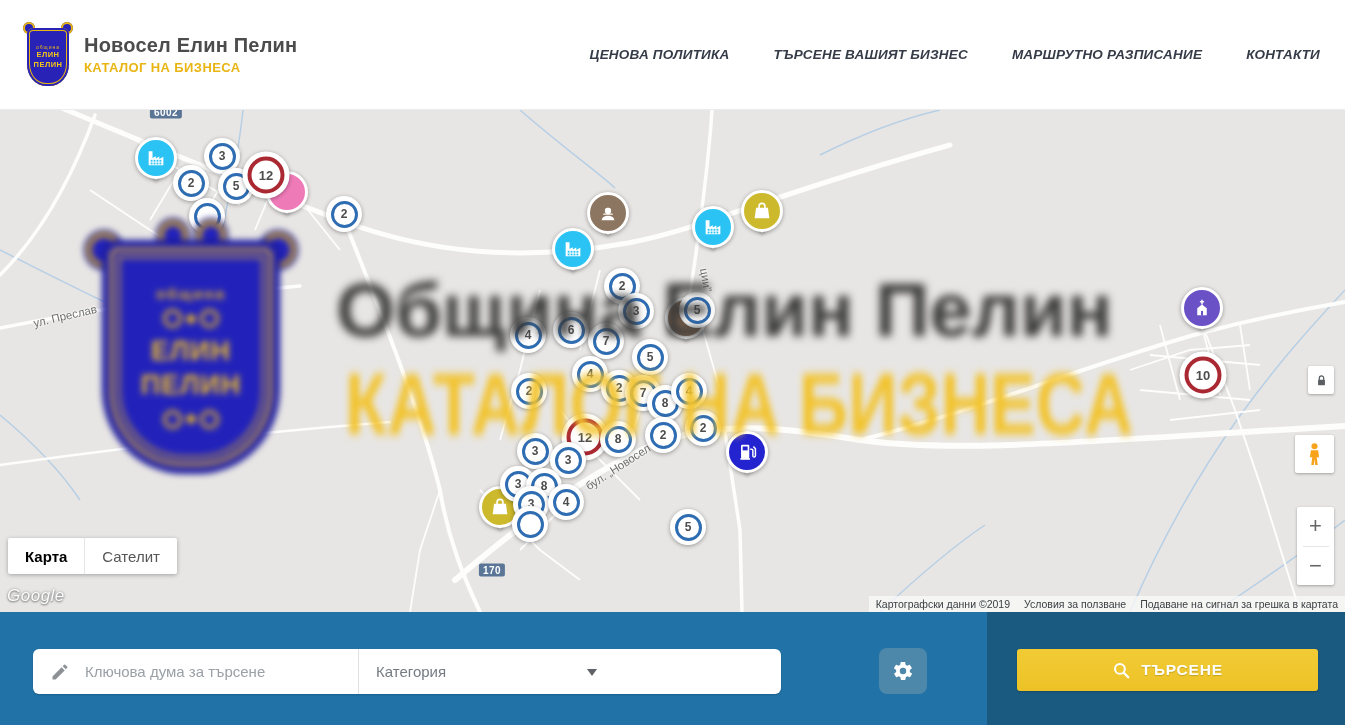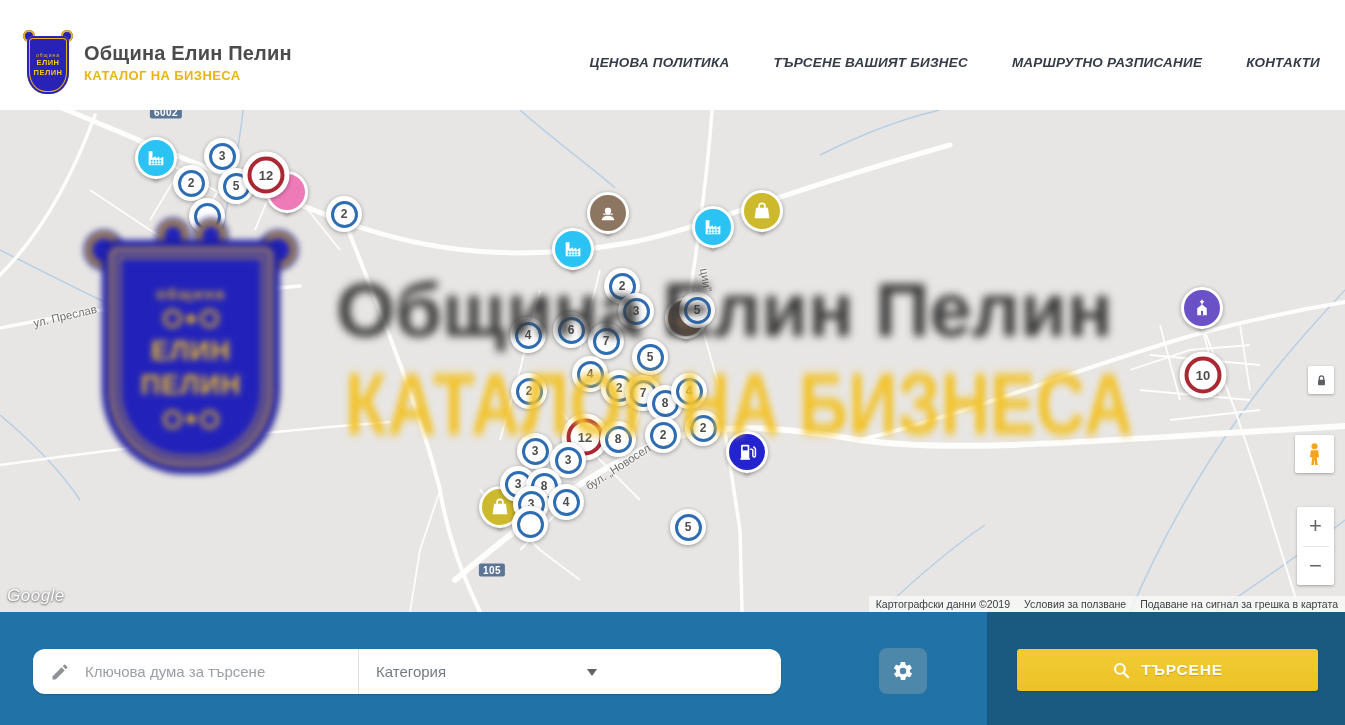--- a/index.html
+++ b/index.html
@@ -2,21 +2,21 @@
 <html><head>
 <meta charset="utf-8">
 <style>
   html,body{margin:0;padding:0;}
   .page{position:relative;width:1345px;height:725px;overflow:hidden;background:#fff;
         font-family:"Liberation Sans","DejaVu Sans",sans-serif;}
 
   
   .header{position:absolute;left:0;top:0;width:1345px;height:110px;background:#fff;
           border-bottom:1px solid #ececec;display:flex;align-items:center;
-          justify-content:space-between;padding:0 25px;box-sizing:border-box;margin-top:8px;}
+          justify-content:space-between;padding:0 25px;box-sizing:border-box;}
   .brand{display:flex;align-items:center;gap:13px;}
   .crest{position:relative;width:46px;height:62px;}
   .crest-curl{position:absolute;width:12px;height:12px;border-radius:50%;
               background:#2823b6;box-shadow:inset 0 0 0 2px #e9b513;top:-2px;}
   .crest-body{position:absolute;left:2px;top:4px;width:42px;height:58px;background:#2823b6;
               border-radius:6px 6px 45% 45%/6px 6px 38% 38%;
               box-shadow:inset 0 0 0 2px #2823b6, inset 0 0 0 3px #e9b513;
               display:flex;flex-direction:column;align-items:center;justify-content:center;gap:1px;}
   .crest-t0{font-size:5px;color:#e9b513;letter-spacing:1px;}
   .crest-t1{font-size:7.5px;font-weight:700;color:#f5c518;letter-spacing:.5px;line-height:1.15;}
@@ -86,21 +86,21 @@
   .ctrl-peg{left:1295px;top:325px;width:39px;height:38px;cursor:pointer;}
   .ctrl-zoom{left:1297px;top:397px;width:37px;height:78px;flex-direction:column;}
   .zbtn{flex:1;width:100%;display:flex;align-items:center;justify-content:center;
         font-size:22px;color:#666;cursor:pointer;}
   .zdiv{width:26px;height:1px;background:#e6e6e6;}
 
   
   .searchbar{position:absolute;left:0;top:612px;width:1345px;height:113px;background:#2173a7;}
   .sb-dark{position:absolute;left:987px;top:0;width:358px;height:113px;background:#1a5a80;}
   .fieldgroup{position:absolute;left:33px;top:37px;width:748px;height:45px;background:#fff;
-              border-radius:12px;display:flex;box-shadow:0 1px 2px rgba(0,0,0,.18);}
+              border-radius:6px;display:flex;box-shadow:0 1px 2px rgba(0,0,0,.18);}
   .f-keyword{width:325px;display:flex;align-items:center;gap:13px;padding-left:17px;box-sizing:border-box;}
   .f-keyword input{border:none;outline:none;flex:1;font-size:15px;color:#555;
                    font-family:inherit;background:transparent;min-width:0;}
   .f-keyword input::placeholder{color:#9aa0a6;}
   .f-select{display:flex;align-items:center;justify-content:space-between;padding:0 17px;
             box-sizing:border-box;border-left:1px solid #e0e0e0;cursor:pointer;}
   .f-category{width:256px;text-align:center;}
   .f-location{width:255px;}
   .f-select .lbl{font-size:15px;color:#747b82;}
   .caret{width:0;height:0;border:5px solid transparent;border-top:7px solid #5f6368;margin-top:6px;}
@@ -122,21 +122,21 @@
       <div class="crest">
         <div class="crest-curl" style="left:-2px;"></div>
         <div class="crest-curl" style="right:-2px;"></div>
         <div class="crest-body">
           <span class="crest-t0">община</span>
           <span class="crest-t1">ЕЛИН</span>
           <span class="crest-t1">ПЕЛИН</span>
         </div>
       </div>
       <div>
-        <div class="brand-title">Община Елин Пелин</div>
+        <div class="brand-title">Новосел Елин Пелин</div>
         <div class="brand-subtitle">КАТАЛОГ НА БИЗНЕСА</div>
       </div>
     </div>
     <div class="nav">
       <a class="nav-item">ЦЕНОВА ПОЛИТИКА</a>
       <a class="nav-item">ТЪРСЕНЕ ВАШИЯТ БИЗНЕС</a>
       <a class="nav-item">МАРШРУТНО РАЗПИСАНИЕ</a>
       <a class="nav-item">КОНТАКТИ</a>
     </div>
   </div>
@@ -171,21 +171,21 @@
         <path stroke-width="3.5" d="M 725,322 L 740,420 L 742,502"></path>
         <path stroke-width="3.5" d="M 95,5 C 75,60 45,120 0,165"></path>
         <path stroke-width="4" d="M 860,330 C 980,300 1100,250 1205,222 C 1270,205 1310,198 1345,192"></path>
         <path stroke-width="2.5" d="M 0,355 C 120,338 260,322 390,312"></path>
         <path stroke-width="2" d="M 1205,222 L 1235,300 L 1262,380 L 1300,502"></path>
       </g>
     </svg>
 
     <div>
         <span class="road-badge" style="left: 166px; top: 2px; --r: 0deg;">6002</span>
-        <span class="road-badge" style="left: 492px; top: 460px; --r: 0deg;">105</span>
+        <span class="road-badge" style="left: 492px; top: 460px; --r: 0deg;">170</span>
         <span class="street-label" style="left: 65px; top: 206px; --r: -13deg; transform: translate(-50%, -50%) rotate(-13deg);">ул. Преслав</span>
         <span class="street-label" style="left: 618px; top: 357px; --r: -33deg; transform: translate(-50%, -50%) rotate(-33deg);">бул. „Новосел</span>
         <span class="street-label" style="left: 706px; top: 170px; --r: 80deg; transform: translate(-50%, -50%) rotate(80deg);">ции"</span>
       </div>
     <div>
         <div class="pin" style="left: 156px; top: 48px; color: rgb(43, 195, 243);">
           <div class="pin-tail"></div>
           <div class="pin-disc" style="background:#2bc3f3">
             <svg viewBox="0 0 24 24" width="22" height="22">
               <path fill="#fff" d="M4 20V4.5h4.2V12l3.6-2v2.6l3.8-2.2v2.6l4.4-2.4V20H4z"></path>
@@ -416,20 +416,24 @@
         <span class="orn">
             <i></i>
             <b></b>
             <i></i>
           </span>
       </div>
     </div>
     <div class="wm-title">Община Елин Пелин</div>
     <div class="wm-subtitle">КАТАЛОГ НА БИЗНЕСА</div>
 
+    <div class="maptype">
+      <div class="mt active">Карта</div>
+      <div class="mt">Сателит</div>
+    </div>
     <div class="google-logo">Google</div>
     <div class="attribution">
       <span>Картографски данни ©2019</span>
       <a>Условия за ползване</a>
       <a>Подаване на сигнал за грешка в картата</a>
     </div>
     <div class="ctrl ctrl-lock">
       <svg viewBox="0 0 24 24" width="15" height="15">
           <path fill="none" stroke="#5b5f63" stroke-width="2" d="M8.5 11V8a3.5 3.5 0 0 1 7 0v3"></path>
           <rect x="6.5" y="10.8" width="11" height="8.6" rx="1" fill="#5b5f63"></rect>

